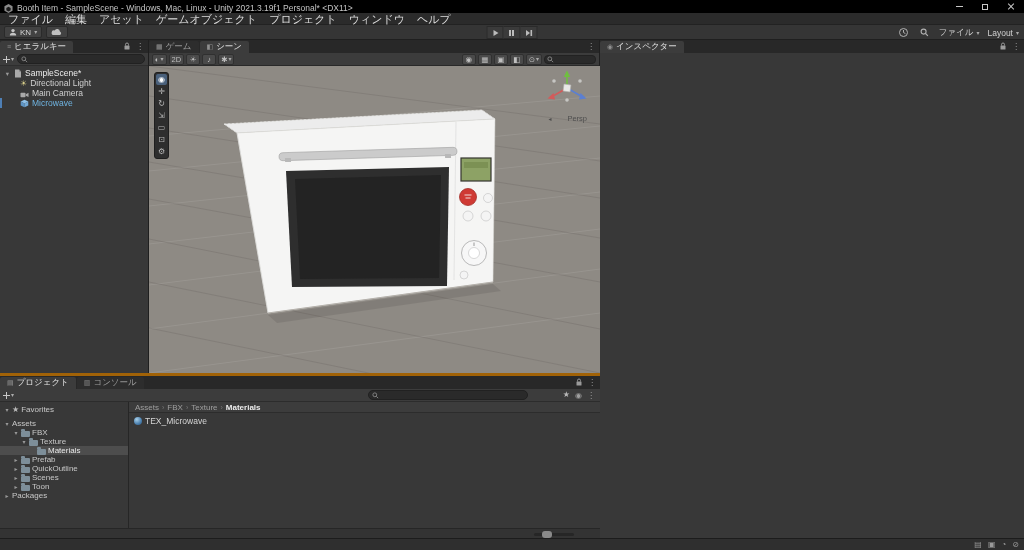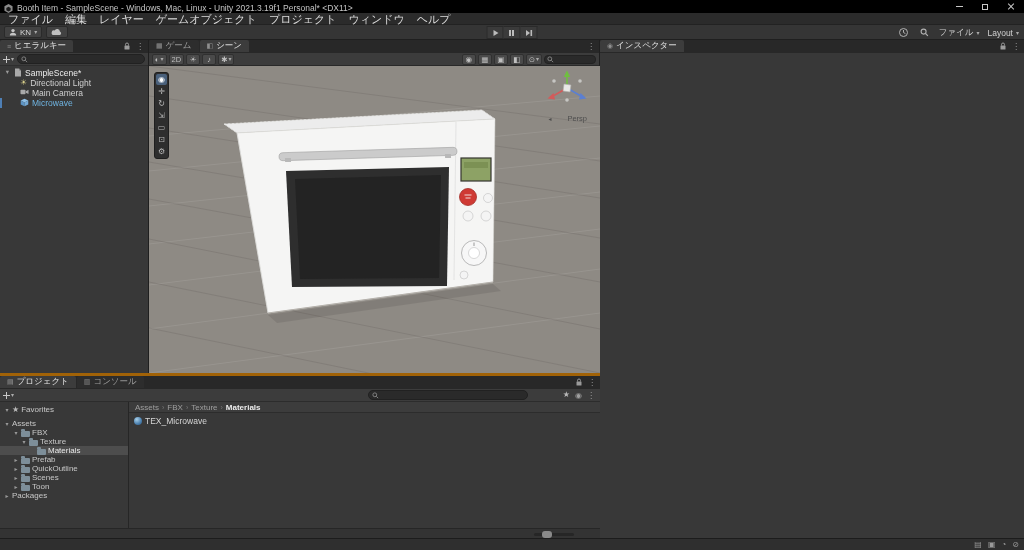--- a/index.html
+++ b/index.html
@@ -29,34 +29,34 @@
   .tbtn{width:22px;height:12px;background:#424242;border:1px solid #2a2a2a;border-radius:2px;display:flex;align-items:center;justify-content:center}
   .tcenter{position:absolute;left:50%;transform:translateX(-50%);top:1px;display:flex}
   .pbtn{width:17px;height:13px;background:#3b3b3b;border:1px solid #2a2a2a;display:flex;align-items:center;justify-content:center}
   .pbtn+.pbtn{border-left:none}
   .tright{position:absolute;right:5px;top:1px;display:flex;align-items:center;gap:8px;height:13px}
   .tico{width:13px;height:13px;display:flex;align-items:center;justify-content:center}
   .tdrop{display:flex;align-items:center;gap:3px;font-size:8.5px;color:#d0d0d0}
 
   
   .panel{position:absolute;background:#383838}
-  .tabbar{height:13px;background:#282828;display:flex;align-items:flex-start;position:relative}
+  .tabbar{height:13px;background:#282828;display:flex;align-items:center;position:relative}
   .tab{height:12px;display:flex;align-items:center;gap:3px;padding:0 7px;font-size:8.5px;background:#2d2d2d;color:#9f9f9f;margin-right:1px;border-radius:2px 2px 0 0}
   .tab.active{background:#3c3c3c;color:#e2e2e2}
   .tab-ico{font-size:7px;color:#8f8f8f}
   .tabbar-right{position:absolute;right:4px;top:0;height:12px;display:flex;align-items:center;gap:5px;color:#9a9a9a;font-size:8px}
 
   
   .hierarchy{left:0;top:40px;width:149px;height:333px;border-right:1px solid #1f1f1f}
   .searchrow{height:13px;display:flex;align-items:center;gap:3px;padding:0 3px;background:#3c3c3c;border-bottom:1px solid #2e2e2e}
   .plusbtn{display:flex;align-items:center;gap:1px}
   .g-plus{width:7px;height:7px;background:linear-gradient(#c8c8c8,#c8c8c8) center/7px 1px no-repeat,linear-gradient(#c8c8c8,#c8c8c8) center/1px 7px no-repeat}
   .searchinput{flex:1;height:10px;background:#2a2a2a;border:1px solid #212121;border-radius:5px;display:flex;align-items:center;padding:0 3px;gap:2px}
   .tree{padding-top:2px}
-  .hrow{height:10px;display:flex;align-items:flex-start;gap:3px;padding-left:4px;position:relative;font-size:8.5px;color:#cfcfcf}
+  .hrow{height:10px;display:flex;align-items:flex-end;gap:3px;padding-left:4px;position:relative;font-size:8.5px;color:#cfcfcf}
   .hrow .fold{width:7px;font-size:6.5px;color:#9a9a9a;text-align:center}
   .hrow.child{padding-left:20px}
   .selbar{position:absolute;left:0;top:0;width:2px;height:100%;background:#4e7fb5}
   .prefab{color:#6fb3e0}
   .strong{color:#ededed}
   .sun-ico{color:#d6cd8a;font-size:8px}
 
   
   .scenepanel{left:149px;top:40px;width:451px;height:333px;border-right:1px solid #1f1f1f}
   .scene-toolbar{height:13px;background:#3c3c3c;border-bottom:1px solid #292929;display:flex;align-items:center;padding:0 3px;gap:2px;position:relative}
@@ -126,21 +126,21 @@
       <div class="winbtn">
           <i class="g-x a"></i>
           <i class="g-x b"></i>
         </div>
     </div>
   </div>
 
   <div class="menubar">
     <span class="mitem">ファイル</span>
     <span class="mitem">編集</span>
-    <span class="mitem">レイヤー</span>
+    <span class="mitem">アセット</span>
     <span class="mitem">ゲームオブジェクト</span>
     <span class="mitem">プロジェクト</span>
     <span class="mitem">ウィンドウ</span>
     <span class="mitem">ヘルプ</span>
   </div>
 
   <div class="toolbar">
     <div class="tleft">
       <div class="acct">
         <svg width="8" height="8" viewBox="0 0 8 8">

